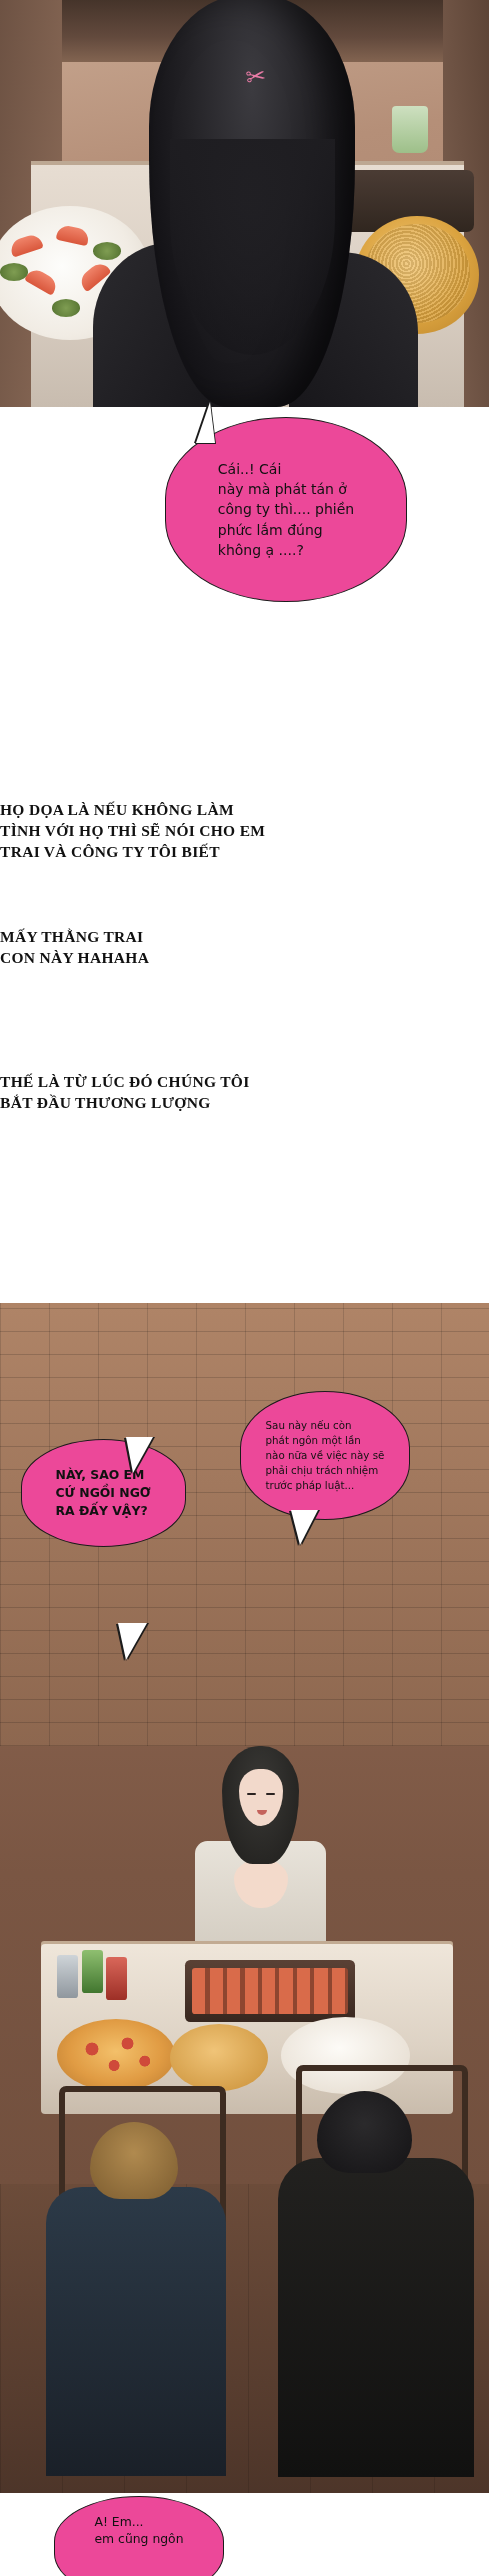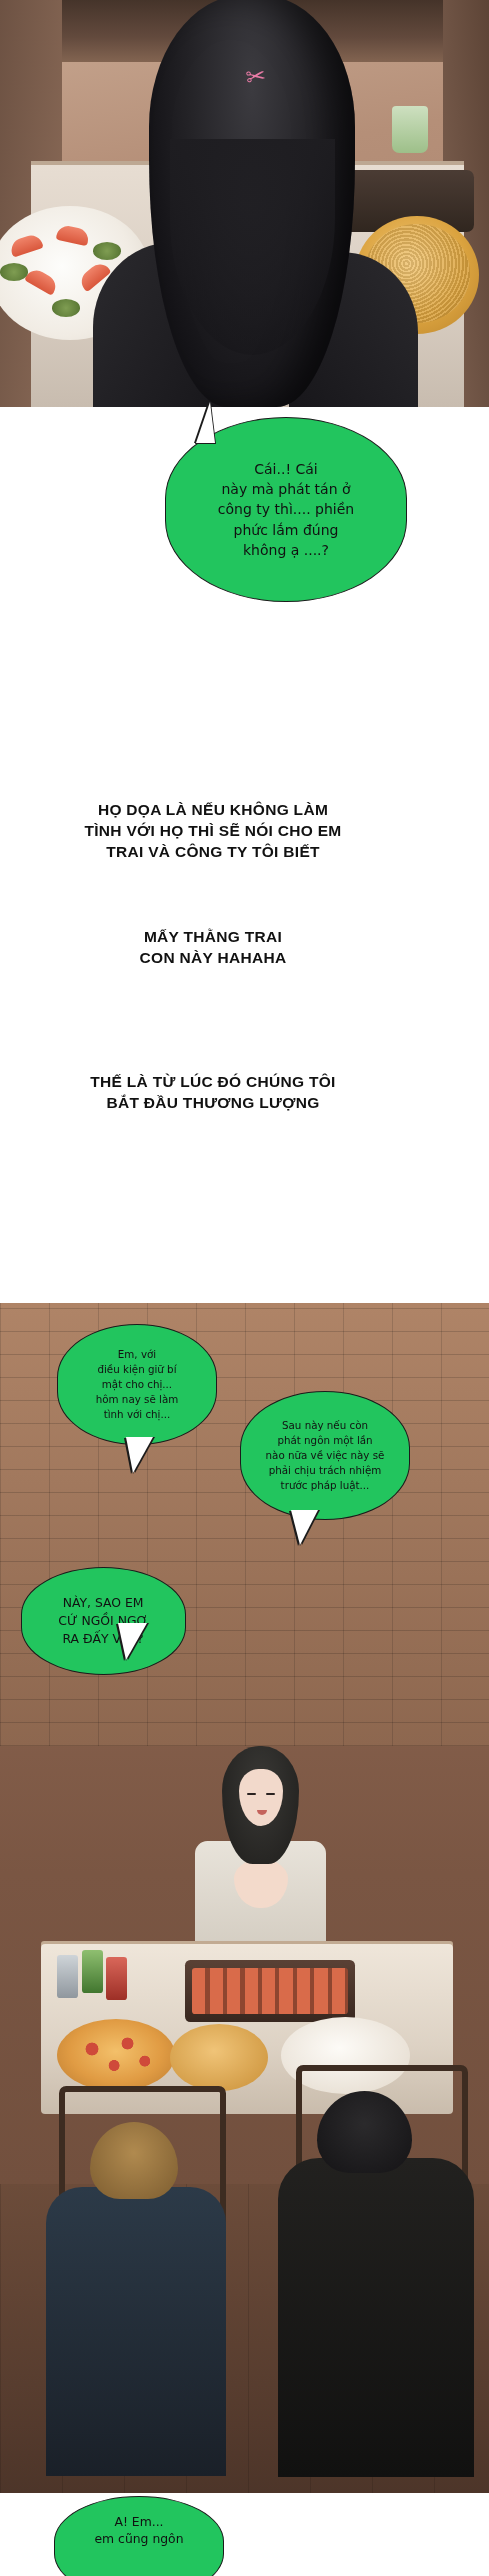--- a/index.html
+++ b/index.html
@@ -119,28 +119,28 @@
   }
   .pan-dark {
     position: absolute; left: 319px; top: 170px; width: 155px; height: 62px;
     background: linear-gradient(180deg, #4b3c34, #30261f);
     border-radius: 7.2px;
   }
 
   
   .bubble {
     position: absolute;
-    background: #22c55e;
+    background: #ec4899;
     border: 1.5px solid #1b1b1b;
     border-radius: 50% / 44%;
     box-sizing: border-box;
     display: flex;
     align-items: center;
     justify-content: center;
-    text-align: center;
+    text-align: left;
     color: #111;
     padding: 7.2px 10.3px;
     font-family: "DejaVu Sans", sans-serif;
     z-index: 40;
   }
   .bubble .txt {
     white-space: pre-line;
     line-height: 1.45;
   }
   .tail {
@@ -161,24 +161,24 @@
     border-right: 5.2px solid transparent;
     border-bottom: 41px solid #fff;
     filter: drop-shadow(-1.5px 0 0 #1b1b1b) drop-shadow(1.5px 1px 0 #1b1b1b);
   }
 
   
   .narration {
     position: absolute;
     left: 0;
     width: 426px;
-    text-align: center;
+    text-align: left;
     color: #111;
     font-weight: bold;
-    font-family: Liberation Sans, sans-serif;
+    font-family: Liberation Serif, serif;
     letter-spacing: 0.3px;
     line-height: 1.35;
     white-space: pre-line;
   }
   .narr1 { top: 800px; font-size: 15.5px; }
   .narr2 { top: 927px; font-size: 15.5px; }
   .narr3 { top: 1072px; font-size: 15.5px; }
 
   
   .panel2 {
@@ -347,24 +347,24 @@
     font-size: 10.3px;
   }
   .tail3 {
     left: 291px; top: 1510px;
     border-left: 9.3px solid transparent;
     border-right: 18.5px solid transparent;
     border-top: 35px solid #fff;
     filter: drop-shadow(-1.5px 1px 0 #1b1b1b) drop-shadow(2.1px 0.5px 0 #1b1b1b);
   }
   .bubble4 {
-    left: 20.6px; top: 1567px;
+    left: 20.6px; top: 1439px;
     width: 165px; height: 108px;
     font-size: 12.4px;
-    font-weight: normal;
+    font-weight: bold;
   }
   .tail4 {
     left: 118px; top: 1623px;
     border-left: 8.2px solid transparent;
     border-right: 21.6px solid transparent;
     border-top: 37px solid #fff;
     filter: drop-shadow(-1.5px 1px 0 #1b1b1b) drop-shadow(2.1px 0.5px 0 #1b1b1b);
   }
 
   
@@ -460,27 +460,20 @@
 
     <div class="p2-chair-fl"></div>
     <div class="p2-chair-fr"></div>
     <div class="p2-man-left-body"></div>
     <div class="p2-man-left-hair"></div>
     <div class="p2-man-right-body"></div>
     <div class="p2-man-right-hair"></div>
   </div>
 
   <div class="tail tail2"></div>
-  <div class="bubble bubble2">
-    <span class="txt">Em, với
-điều kiện giữ bí
-mật cho chị...
-hôm nay sẽ làm
-tình với chị...</span>
-  </div>
 
   <div class="tail tail3"></div>
   <div class="bubble bubble3">
     <span class="txt">Sau này nếu còn
 phát ngôn một lần
 nào nữa về việc này sẽ
 phải chịu trách nhiệm
 trước pháp luật...</span>
   </div>
 

